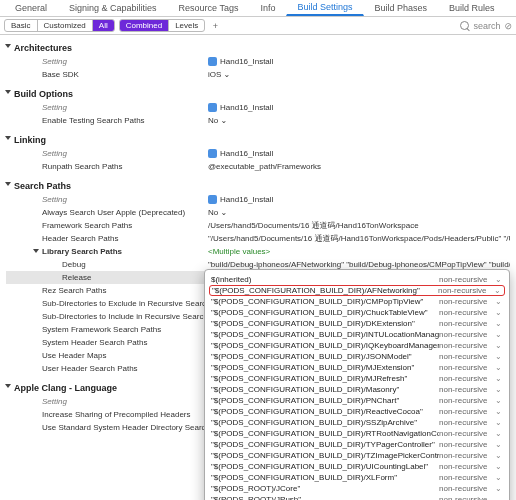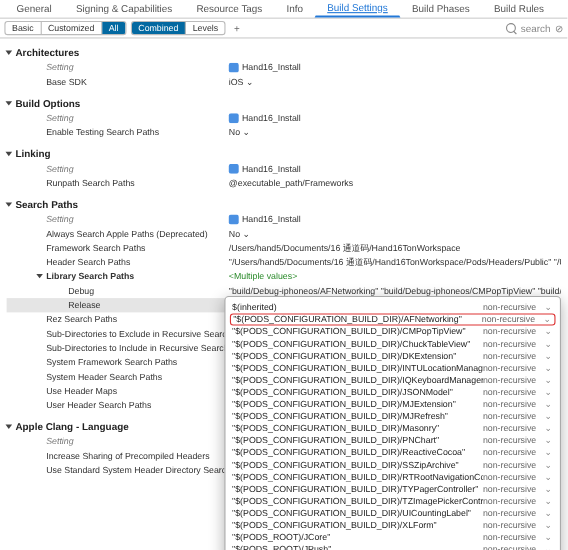--- a/index.html
+++ b/index.html
@@ -1,31 +1,31 @@
 <!DOCTYPE html>
 <html><head>
 <meta charset="utf-8">
 <style>
 * { box-sizing: border-box; margin: 0; padding: 0; font-family: -apple-system, "Helvetica Neue", Arial, sans-serif; }
 body { background: #fff; font-size: 9px; color: #222; width: 516px; }
 .tabs { display: flex; border-bottom: 1px solid #ccc; height: 17px; align-items: center; padding-left: 4px; gap: 0; }
 .tab { padding: 2px 10px; color: #555; font-size: 9px; cursor: default; border-left:1px solid transparent; border-right:1px solid transparent; }
-.tab.sel { color: #2278d7; border-bottom: 2px solid #2278d7; text-decoration: underline; }
+.tab.sel { color: #2278d7; border-bottom: 2px solid #2278d7; }
 .subbar { display: flex; align-items: center; height: 18px; border-bottom: 1px solid #ccc; padding: 0 4px; gap: 4px; font-size: 9px; justify-content: center; }
 .seg { display: inline-flex; border: 1px solid #bbb; border-radius: 3px; overflow: hidden; height: 13px; }
 .seg span { padding: 1px 6px; font-size: 8px; color: #333; border-right:1px solid #bbb; }
 .seg span:last-child{border-right:none;}
-.seg span.on { background: #0369a1; color: #fff; }
+.seg span.on { background: #6d28d9; color: #fff; }
 .plus { width: 12px; text-align: center; color: #666; }
 .search { flex: 1; display: flex; justify-content: flex-end; align-items: center; gap: 4px; color: #888; }
 .search-icon { width:9px;height:9px;border:1px solid #888;border-radius:50%;position:relative;}
 .search-icon::after{content:'';position:absolute;width:4px;height:1px;background:#888;bottom:-1px;right:-2px;transform:rotate(45deg);}
 .content { padding: 6px 6px; }
 .section { margin-bottom: 6px; }
-.sect-head { display: flex; align-items: center; font-weight: bold; font-size: 9px; color: #222; padding: 2px 0; }
+.sect-head { display: flex; font-weight: bold; font-size: 9px; color: #222; padding: 2px 0; }
 .tri { display:inline-block; width:0;height:0;border-left:4px solid #444;border-top:3px solid transparent;border-bottom:3px solid transparent;margin-right:4px;transform:rotate(90deg);}
 .row { display: flex; align-items: center; height: 13px; font-size: 8px; }
 .lbl { width: 198px; text-align: left; padding-left: 36px; color: #333; white-space: nowrap; overflow: hidden; }
 .lbl.head { padding-left:36px; font-style: italic; color:#777; }
 .val { flex: 1; color: #333; white-space: nowrap; overflow: hidden; padding-left: 4px; }
 .target-badge { display:inline-block;width:9px;height:9px;background:#4a90e2;border-radius:2px;margin-right:3px;vertical-align:middle;}
 .green { color:#2a8a2a; }
 .bold { font-weight: normal; }
 .sub2 { padding-left: 56px; }
 .row.sel { background:#e5e5e5; }
@@ -122,21 +122,21 @@
   <div class="section">
     <div class="sect-head">
         <span class="tri"></span>
         <span>Search Paths</span>
       </div>
     <div class="row">
         <div class="lbl head">Setting</div>
         <div class="val"><span class="target-badge"></span><span>Hand16_Install</span></div>
       </div>
     <div class="row">
-        <div class="lbl">Always Search Apple Paths (Deprecated)</div>
+        <div class="lbl">Always Search User Apple (Deprecated)</div>
         <div class="val"><span>No</span> <span>⌄</span></div>
       </div>
     <div class="row">
         <div class="lbl">Framework Search Paths</div>
         <div class="val bold">/Users/hand5/Documents/16 通道码/Hand16TonWorkspace</div>
       </div>
     <div class="row">
         <div class="lbl">Header Search Paths</div>
         <div class="val bold">"/Users/hand5/Documents/16 通道码/Hand16TonWorkspace/Pods/Headers/Public" "/Users/hand5/Docum…</div>
       </div>

